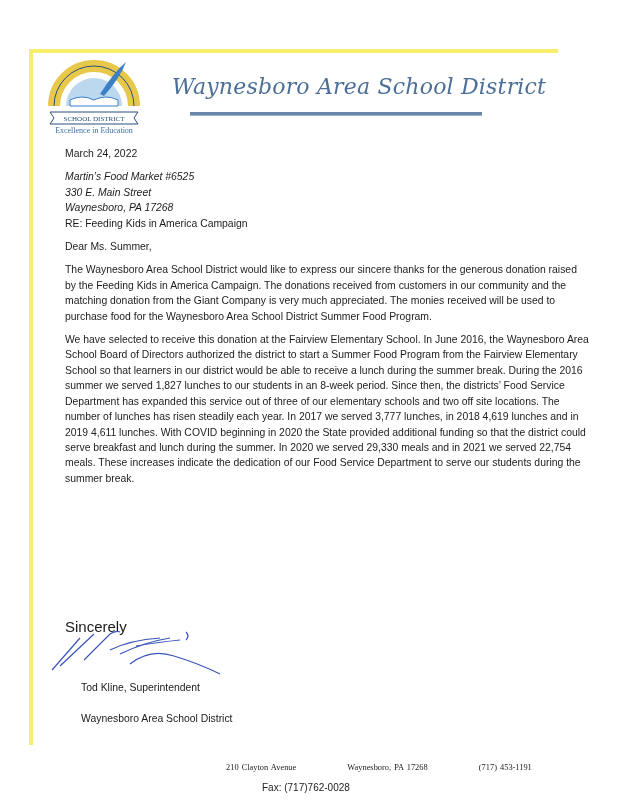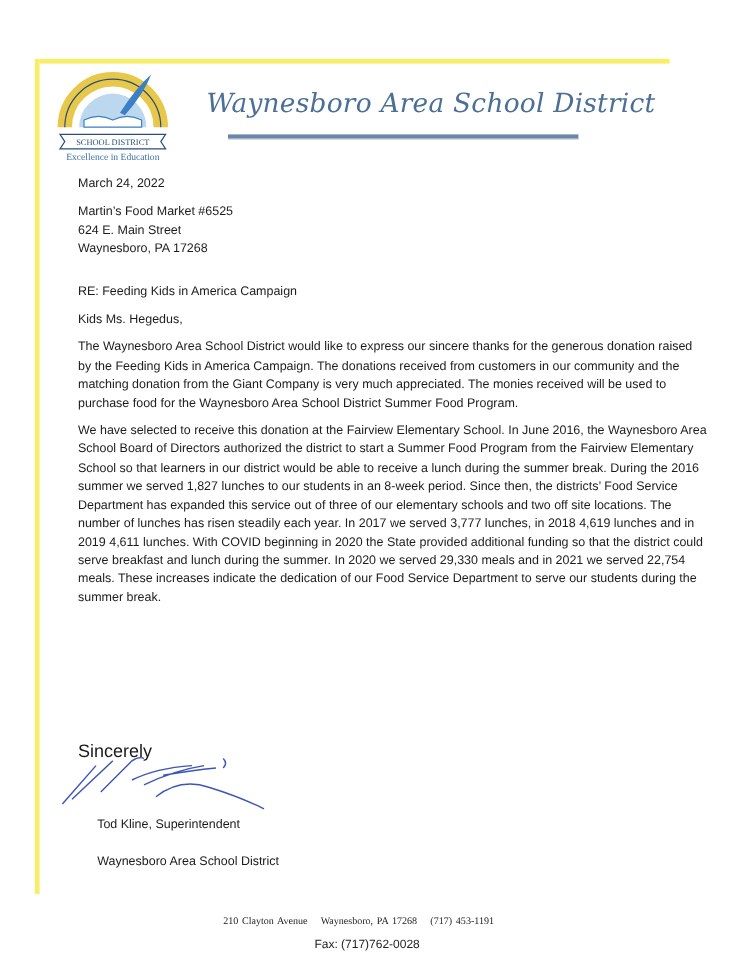--- a/index.html
+++ b/index.html
@@ -5,28 +5,28 @@
     html, body { margin: 0; padding: 0; background: #ffffff; }
     body { width: 618px; height: 800px; position: relative; overflow: hidden; font-family: "Liberation Sans", sans-serif; color: #1a1a1a; }
     .yellow-top { position: absolute; left: 33px; top: 49px; width: 525px; height: 4px; background: #f7ef6a; }
     .yellow-left { position: absolute; left: 29px; top: 49px; width: 4px; height: 696px; background: #f7ef6a; }
     .logo { position: absolute; left: 40px; top: 54px; width: 108px; height: 80px; }
     .district-title { position: absolute; left: 172px; top: 74px; font-family: "DejaVu Serif", serif; font-style: italic; font-size: 22px; color: #4b6f97; letter-spacing: 0.2px; white-space: nowrap; }
     .title-rule { position: absolute; left: 190px; top: 112px; width: 292px; height: 3px; background: #6b86a8; border-bottom: 1px solid #9fb3c8; }
     .letter { position: absolute; left: 65px; top: 146px; width: 525px; font-size: 10.4px; line-height: 15.4px; color: #1c1c1c; }
     .letter p { margin: 0 0 8px 0; }
     .addr p { margin: 0; }
-    .addr { margin-bottom: 20px; }
+    .addr { margin-bottom: 0; font-style: italic; }
     .gap-big { height: 22px; }
     .signature { position: absolute; left: 50px; top: 620px; width: 180px; height: 60px; }
     .sig-block { position: absolute; left: 65px; top: 664px; font-size: 10.4px; line-height: 15.4px; }
     .sig-block p { margin: 16px; }
     .sincerely { position: absolute; left: 65px; top: 618px; font-size: 15px; }
     .footer-line1 { position: absolute; left: 186px; top: 763px; font-family: "Liberation Serif", serif; font-size: 8.4px; color: #222; white-space: nowrap; word-spacing: 1px; }
-    .footer-line1 span { margin-right: 8px; }
+    .footer-line1 span { margin-right: 8px; margin-left: 40px; }
     .footer-line2 { position: absolute; left: 262px; top: 782px; font-family: Liberation Sans, sans-serif; font-size: 10px; color: #222; white-space: nowrap; }
   </style>
 </head>
 <body>
 
 <div class="yellow-top"></div>
 <div class="yellow-left"></div>
 
 <svg class="logo" viewBox="0 0 108 80">
   <path d="M14 52 A40 40 0 0 1 94 52" fill="none" stroke="#e8c84a" stroke-width="12"></path>
@@ -39,25 +39,25 @@
   <text x="54" y="79" font-family="Liberation Serif, serif" font-size="8" text-anchor="middle" fill="#3d6fa4">Excellence in Education</text>
 </svg>
 
 <div class="district-title">Waynesboro Area School District</div>
 <div class="title-rule"></div>
 
 <div class="letter">
   <p>March 24, 2022</p>
   <div class="addr">
     <p>Martin’s Food Market #6525</p>
-    <p>624 E. Main Street</p>
+    <p>330 E. Main Street</p>
     <p>Waynesboro, PA  17268</p>
   </div>
   <p>RE:  Feeding Kids in America Campaign</p>
-  <p>Kids Ms. Hegedus,</p>
+  <p>Dear Ms. Summer,</p>
   <p>The Waynesboro Area School District would like to express our sincere thanks for the generous donation raised by the Feeding Kids in America Campaign.  The donations received from customers in our community and the matching donation from the Giant Company is very much appreciated.  The monies received will be used to purchase food for the Waynesboro Area School District Summer Food Program.</p>
   <p>We have selected to receive this donation at the Fairview Elementary School.  In June 2016, the Waynesboro Area School Board of Directors authorized the district to start a Summer Food Program from the Fairview Elementary School so that learners in our district would be able to receive a lunch during the summer break.  During the 2016 summer we served 1,827 lunches to our students in an 8-week period.  Since then, the districts’ Food Service Department has expanded this service out of three of our elementary schools and two off site locations.  The number of lunches has risen steadily each year.  In 2017 we served 3,777 lunches, in 2018 4,619 lunches and in 2019 4,611 lunches.  With COVID beginning in 2020 the State provided additional funding so that the district could serve breakfast and lunch during the summer.  In 2020 we served 29,330 meals and in 2021 we served 22,754 meals.  These increases indicate the dedication of our Food Service Department to serve our students during the summer break.</p>
   <div class="gap-big"></div>
 </div>
 
 <div class="sincerely">Sincerely</div>
 
 <svg class="signature" viewBox="0 0 180 60">
   <path d="M2 50 L30 18 M10 46 L44 14 M34 40 L60 14 Q66 10 70 12" fill="none" stroke="#3b55b8" stroke-width="1.2"></path>
   <path d="M60 30 Q80 20 110 18 M70 34 Q95 22 120 18 M86 26 Q110 22 130 20" fill="none" stroke="#3b55b8" stroke-width="1.2"></path>

